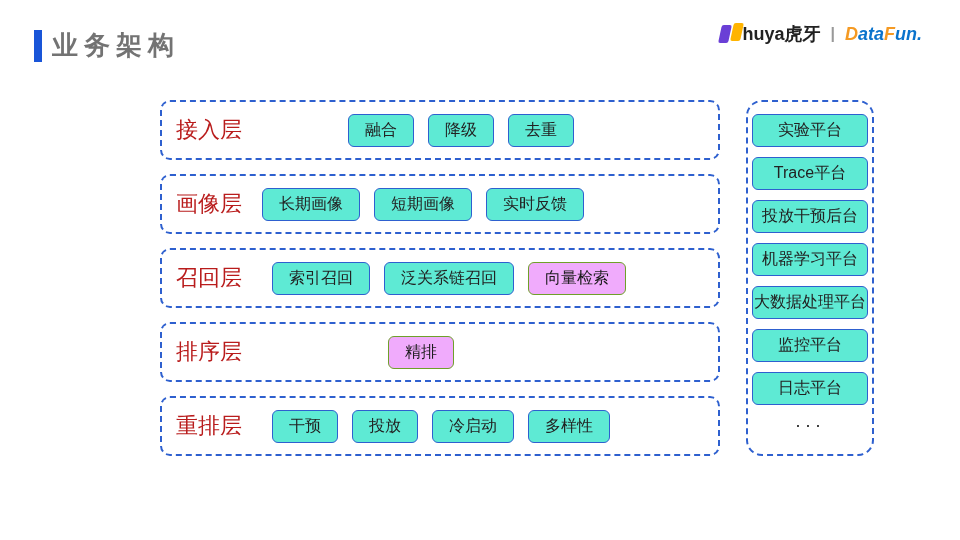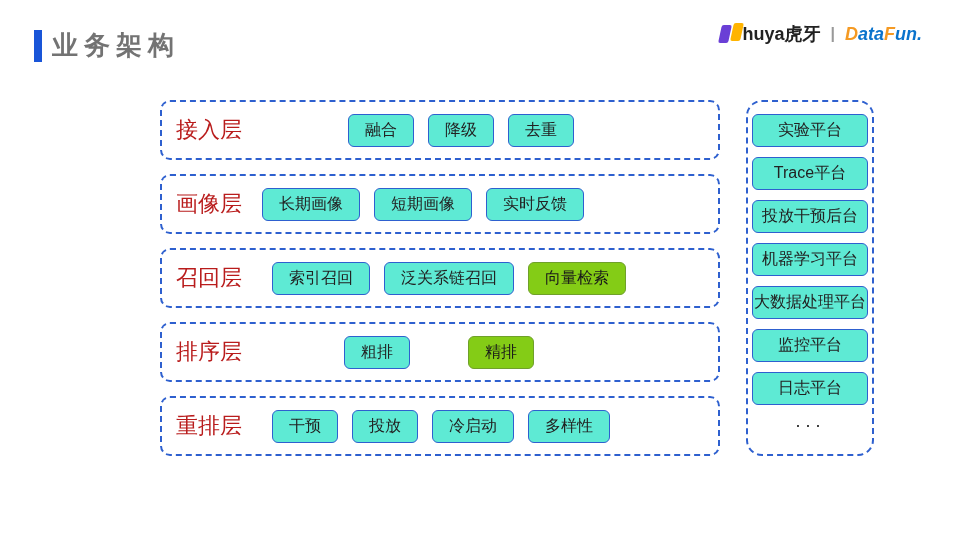--- a/index.html
+++ b/index.html
@@ -15,21 +15,21 @@
 .huya-text{font-size:18px;color:#222}
 .sep{color:#999;font-size:16px}
 .datafun{font-size:18px;font-style:italic}
 .df-d{color:#f59a23}.df-ata{color:#0a73cc}.df-f{color:#f59a23}.df-un{color:#0a73cc}
 .diagram{position:absolute;top:100px;left:160px;display:flex;gap:26px}
 .layers{display:flex;flex-direction:column;gap:14px}
 .layer{border:2px dashed #2e60cf;border-radius:10px;padding:12px 14px;display:flex;align-items:center;gap:16px;width:560px;height:60px}
 .layer-label{font-size:22px;color:#b91c1c;min-width:70px}
 .boxes{display:flex;gap:14px;flex:1}
 .box{border:1.8px solid #2e60cf;border-radius:6px;padding:5px 16px;font-size:16px;color:#222;background:#5eead4;text-align:center}
-.box.green{background:#84cc16;border-color:#6fa02a;color:#1a1a1a}
+.box.green{background:#f0abfc;border-color:#6fa02a;color:#1a1a1a}
 .offset1{margin-left:86px}
 .offset2{}
 .offset3{margin-left:10px}
 .offset4{margin-left:82px}
 .sidebar{border:2px dashed #2e60cf;border-radius:16px;padding:12px 14px 4px;display:flex;flex-direction:column;gap:10px;width:128px;align-items:center}
 .sidebar .box{width:116px;padding:5px 0}
 .ellipsis{font-size:18px;color:#222;letter-spacing:4px;text-align:center}
 </style>
 </head>
 <body>
@@ -72,21 +72,20 @@
         <div class="layer-label">召回层</div>
         <div class="boxes offset3">
           <div class="box">索引召回</div>
           <div class="box">泛关系链召回</div>
           <div class="box green">向量检索</div>
         </div>
       </div>
       <div class="layer">
         <div class="layer-label">排序层</div>
         <div class="boxes offset4">
-          <div class="box">粗排</div>
           <div class="box green" style="margin-left: 44px;">精排</div>
         </div>
       </div>
       <div class="layer">
         <div class="layer-label">重排层</div>
         <div class="boxes offset3">
           <div class="box">干预</div>
           <div class="box">投放</div>
           <div class="box">冷启动</div>
           <div class="box">多样性</div>

